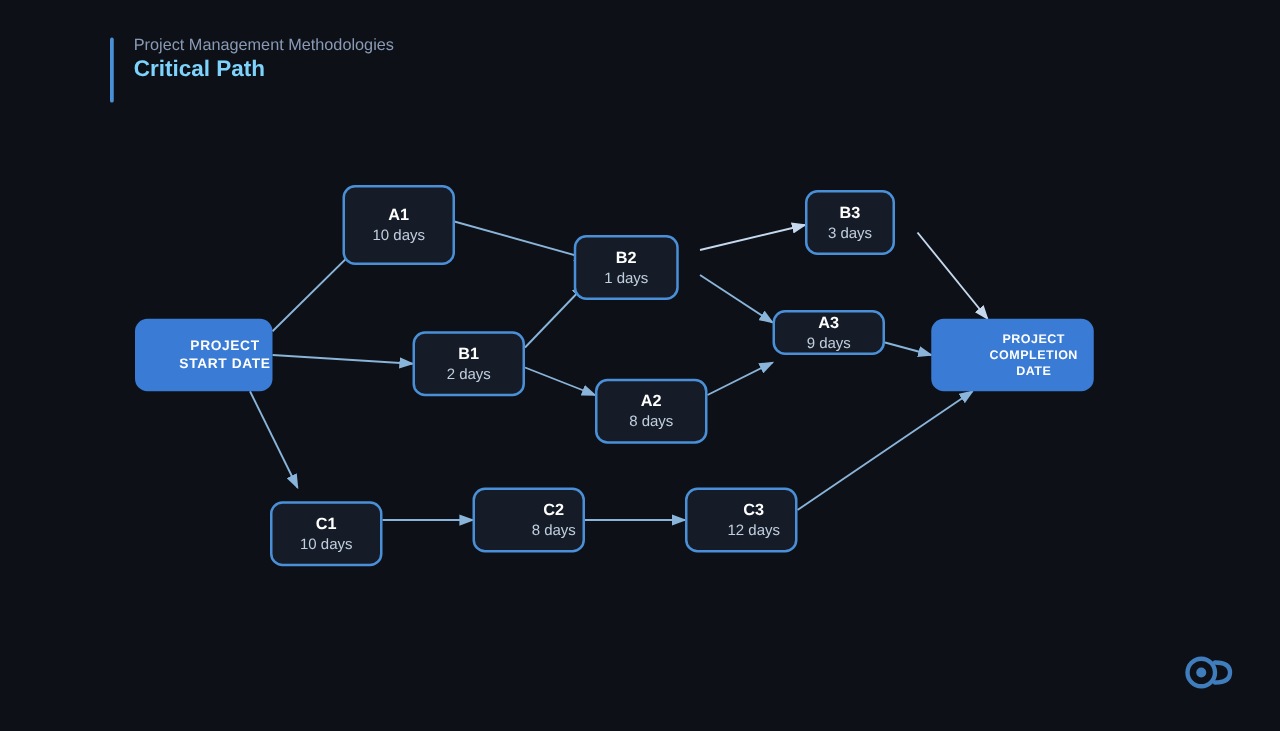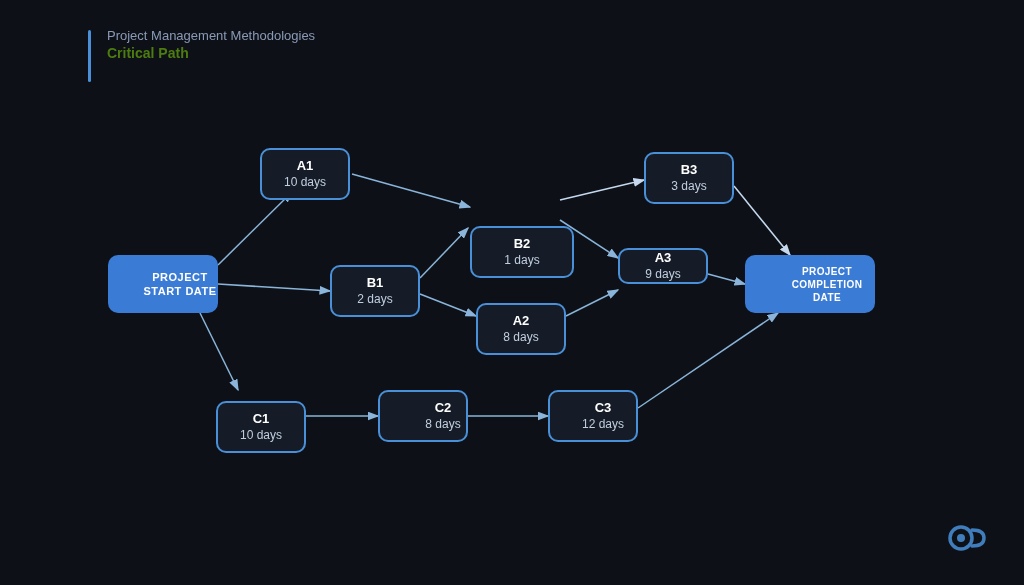--- a/index.html
+++ b/index.html
@@ -35,22 +35,22 @@
       display: flex;
       flex-direction: column;
     }
     .header-subtitle {
       color: #8a9ab5;
       font-size: 13px;
       font-weight: 400;
       margin-bottom: 2px;
     }
     .header-title {
-      color: #4d7c0f;
-      font-size: 14px;
+      color: #7dd3fc;
+      font-size: 18px;
       font-weight: 700;
     }
 
     
     .node {
       position: absolute;
       border-radius: 10px;
       display: flex;
       flex-direction: column;
       align-items: center;
@@ -151,51 +151,51 @@
 
   <line x1="708" y1="274" x2="745" y2="284" stroke="#8ab4d9" stroke-width="1.5" marker-end="url(#arrowhead)"></line>
 
   <line x1="638" y1="408" x2="778" y2="313" stroke="#8ab4d9" stroke-width="1.5" marker-end="url(#arrowhead)"></line>
 </svg>
 
 <div class="node node-blue" style="left:108px; top:255px; width:110px; height:58px;">
   <span class="node-label">PROJECT<br>START DATE</span>
 </div>
 
-<div class="node node-dark" style="left:260px; top:148px; width:90px; height:52px;align-items:center;">
+<div class="node node-dark" style="left:274px; top:148px; width:90px; height:64px;align-items:center;">
   <span class="node-label">A1</span>
   <span class="node-days">10 days</span>
 </div>
 
 <div class="node node-dark" style="left:330px; top:265px; width:90px; height:52px;">
   <span class="node-label">B1</span>
   <span class="node-days">2 days</span>
 </div>
 
 <div class="node node-dark" style="left:216px; top:390px; width:90px; height:52px;margin-top:11px;">
   <span class="node-label">C1</span>
   <span class="node-days">10 days</span>
 </div>
 
-<div class="node node-dark" style="left:470px; top:188px; width:104px; height:52px;margin-top:38px;">
+<div class="node node-dark" style="left:459px; top:188px; width:84px; height:52px;">
   <span class="node-label">B2</span>
   <span class="node-days">1 days</span>
 </div>
 
 <div class="node node-dark" style="left:476px; top:303px; width:90px; height:52px;">
   <span class="node-label">A2</span>
   <span class="node-days">8 days</span>
 </div>
 
 <div class="node node-dark" style="left:378px; top:390px; width:90px; height:52px;padding-left:40px;">
   <span class="node-label">C2</span>
   <span class="node-days">8 days</span>
 </div>
 
-<div class="node node-dark" style="left:644px; top:152px; width:90px; height:52px;">
+<div class="node node-dark" style="left:644px; top:152px; width:72px; height:52px;">
   <span class="node-label">B3</span>
   <span class="node-days">3 days</span>
 </div>
 
 <div class="node node-dark" style="left:618px; top:248px; width:90px; height:36px;">
   <span class="node-label">A3</span>
   <span class="node-days">9 days</span>
 </div>
 
 <div class="node node-dark" style="left:548px; top:390px; width:90px; height:52px;padding-left:20px;">

